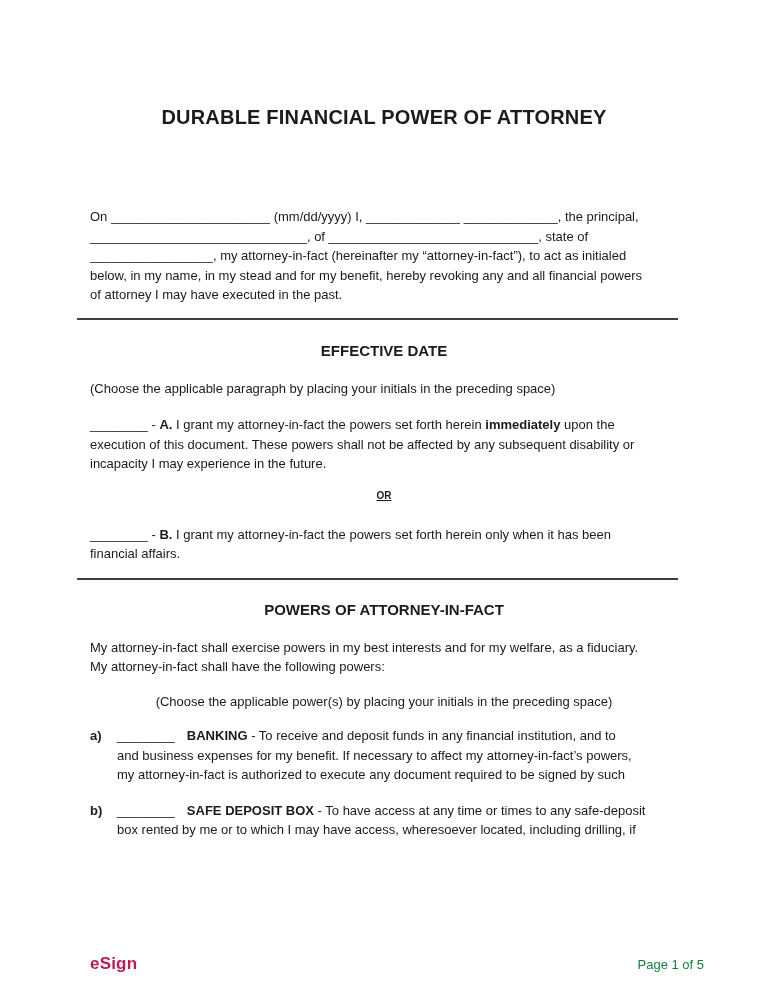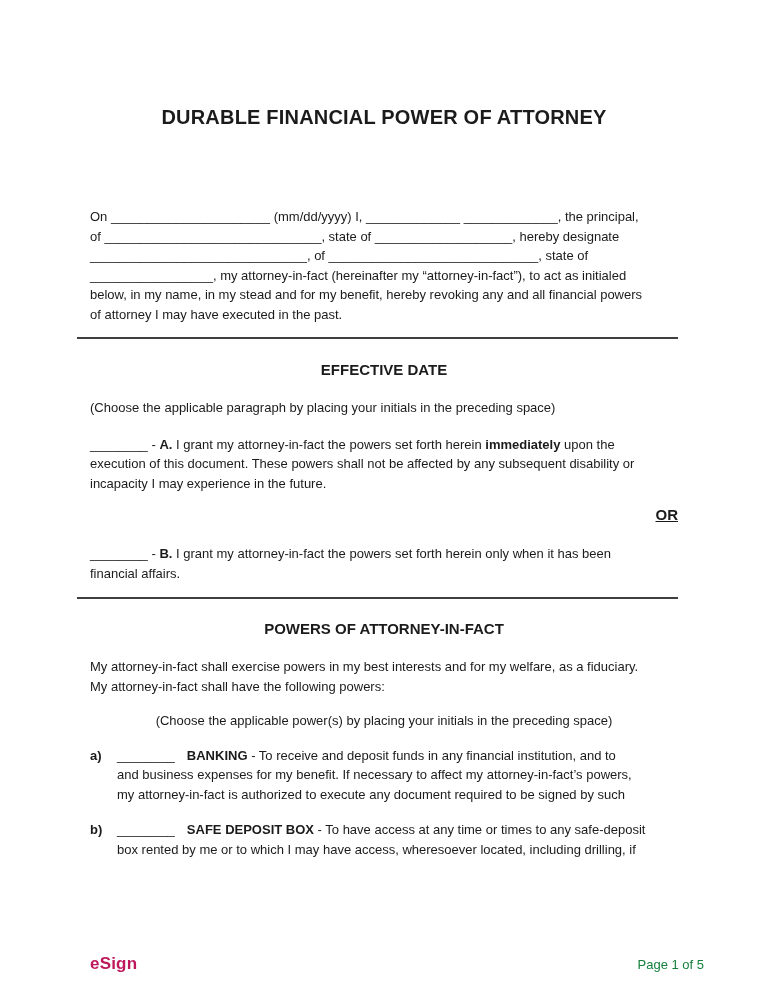--- a/index.html
+++ b/index.html
@@ -14,21 +14,21 @@
   .intro{margin-top:78px;}
   .line{display:block;white-space:nowrap;}
   .rule{margin-top:13px;margin-left:-13px;border-top:2px solid #3f3f3f;height:0;}
   .rule2{margin-top:14px;}
   .sec-heading{margin-top:22px;font-size:15px;line-height:17px;font-weight:bold;text-align:center;}
   .sec-heading.powers{margin-top:21px;}
   .instr{margin-top:20px;}
   .instr.centered{margin-top:15px;text-align:center;}
   .para{margin-top:17px;}
   .para-b{margin-top:21px;}
-  .or-line{margin-top:13px;text-align:right;font-weight:bold;font-size:15px;line-height:17px;}
+  .or-line{margin-top:13px;text-align:center;font-weight:bold;font-size:10px;line-height:17px;}
   .or-label{text-decoration:underline;}
   .powers-intro{margin-top:20px;}
   .power-item{position:relative;margin-top:15px;padding-left:27px;}
   .power-item.item-b{margin-top:16px;}
   .power-item .marker{position:absolute;left:0;top:0;font-weight:bold;}
   .power-item .blank{margin-right:12px;}
   .bold{font-weight:bold;}
   .footer{position:absolute;top:938px;left:90px;right:64px;display:flex;justify-content:space-between;align-items:baseline;}
   .logo{font-weight:bold;font-size:17px;color:#be185d;letter-spacing:.2px;}
   .page-num{font-size:13px;color:#15803d;}
@@ -36,21 +36,20 @@
 </head>
 <body>
 
 <div class="page">
   <div class="content">
 
     <h1 class="title">DURABLE FINANCIAL POWER OF ATTORNEY</h1>
 
     <div class="intro">
       <span class="line"><span>On </span><span class="blank">______________________</span><span> (mm/dd/yyyy) I, </span><span class="blank">_____________ _____________</span><span>, the principal,</span></span>
-      <span class="line"><span>of </span><span class="blank">______________________________</span><span>, state of </span><span class="blank">___________________</span><span>, hereby designate</span></span>
       <span class="line"><span class="blank">______________________________</span><span>, of </span><span class="blank">_____________________________</span><span>, state of</span></span>
       <span class="line"><span class="blank">_________________</span><span>, my attorney-in-fact (hereinafter my “attorney-in-fact”), to act as initialed</span></span>
       <span class="line">below, in my name, in my stead and for my benefit, hereby revoking any and all financial powers</span>
       <span class="line">of attorney I may have executed in the past.</span>
     </div>
 
     <div class="rule"></div>
 
     <h2 class="sec-heading">EFFECTIVE DATE</h2>
 

